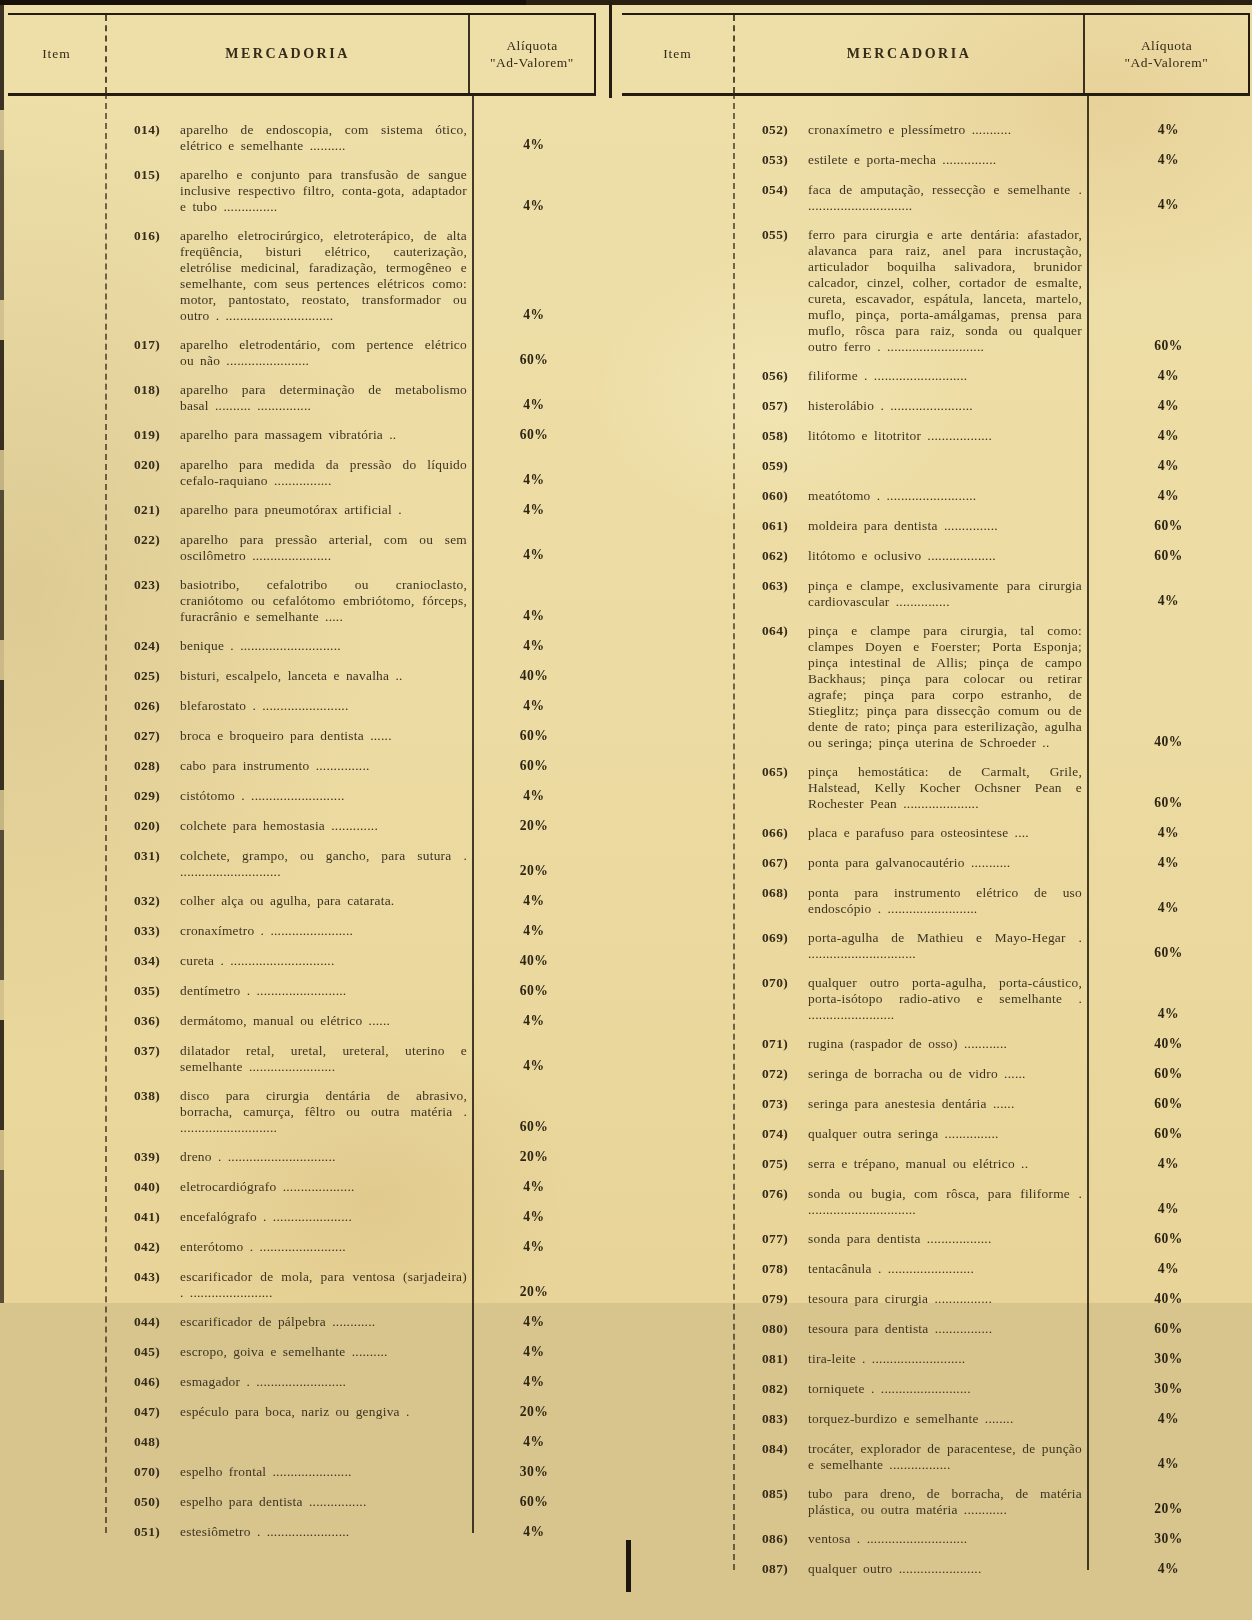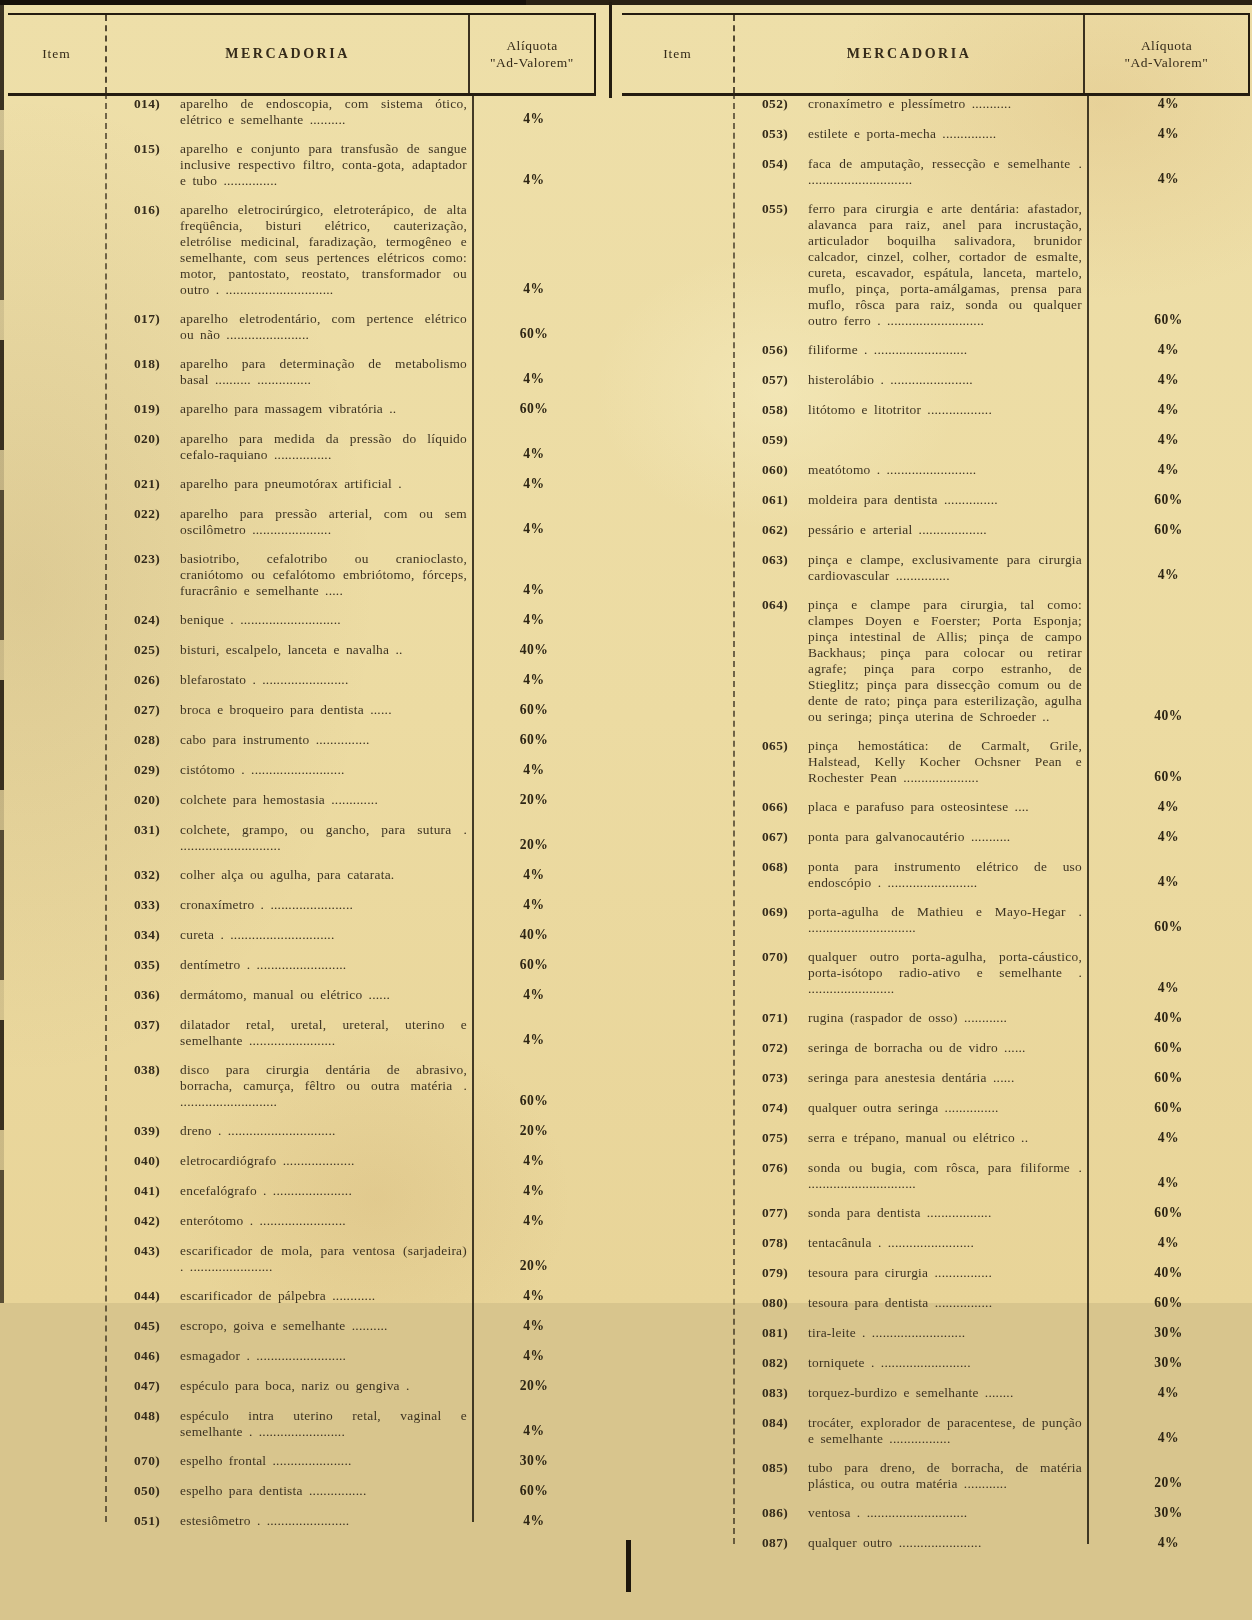--- a/index.html
+++ b/index.html
@@ -39,21 +39,21 @@
     margin-top:4px;color:#352b1a;
   }
   .panel-left  .phead{border-right:2px solid #241c10;}
   .panel-right .phead{border-right:2px solid #241c10;}
   .phc{display:flex;flex-direction:column;justify-content:center;align-items:center;height:100%;}
   .ph-item{font-size:13.5px;letter-spacing:1px;}
   .ph-merc{font-size:14px;font-weight:700;letter-spacing:2.5px;
     border-left:2px dashed rgba(45,36,22,.8);border-right:2px solid rgba(40,31,18,.9);}
   .ph-rate{font-size:13.5px;line-height:17px;letter-spacing:.5px;border-radius:20px;}
 
-  .pbody{position:relative;}
+  .pbody{position:relative;padding-top:26px;}
   .vdash{position:absolute;left:var(--dash);top:-3px;bottom:8px;border-left:2px dashed rgba(45,36,22,.65);}
   .vsolid{position:absolute;left:var(--solid);top:-3px;bottom:8px;border-left:2px solid rgba(38,30,17,.85);}
 
   .row{display:grid;grid-template-columns:var(--c1) var(--c2) 1fr var(--c3);margin-bottom:13px;}
   .num{
     grid-column:2;font-weight:700;font-size:13.4px;line-height:16px;
     color:#342b1b;letter-spacing:.4px;white-space:nowrap;
   }
   .desc{
     grid-column:3;font-size:13.4px;line-height:16px;color:#3d3322;
@@ -286,21 +286,20 @@
   </div>
 
   <div class="row">
     <span class="num">047)</span>
     <span class="desc">espéculo para boca, nariz ou gengiva .</span>
     <span class="rate">20%</span>
   </div>
 
   <div class="row">
     <span class="num">048)</span>
-    <span class="desc">espéculo intra uterino retal, vaginal e semelhante . ........................</span>
     <span class="rate">4%</span>
   </div>
 
   <div class="row">
     <span class="num">070)</span>
     <span class="desc">espelho frontal ......................</span>
     <span class="rate">30%</span>
   </div>
 
   <div class="row">
@@ -384,21 +383,21 @@
   </div>
 
   <div class="row">
     <span class="num">061)</span>
     <span class="desc">moldeira para dentista ...............</span>
     <span class="rate">60%</span>
   </div>
 
   <div class="row">
     <span class="num">062)</span>
-    <span class="desc">pessário e arterial ...................</span>
+    <span class="desc">litótomo e oclusivo ...................</span>
     <span class="rate">60%</span>
   </div>
 
   <div class="row">
     <span class="num">063)</span>
     <span class="desc">pinça e clampe, exclusivamente para cirurgia cardiovascular ...............</span>
     <span class="rate">4%</span>
   </div>
 
   <div class="row">

